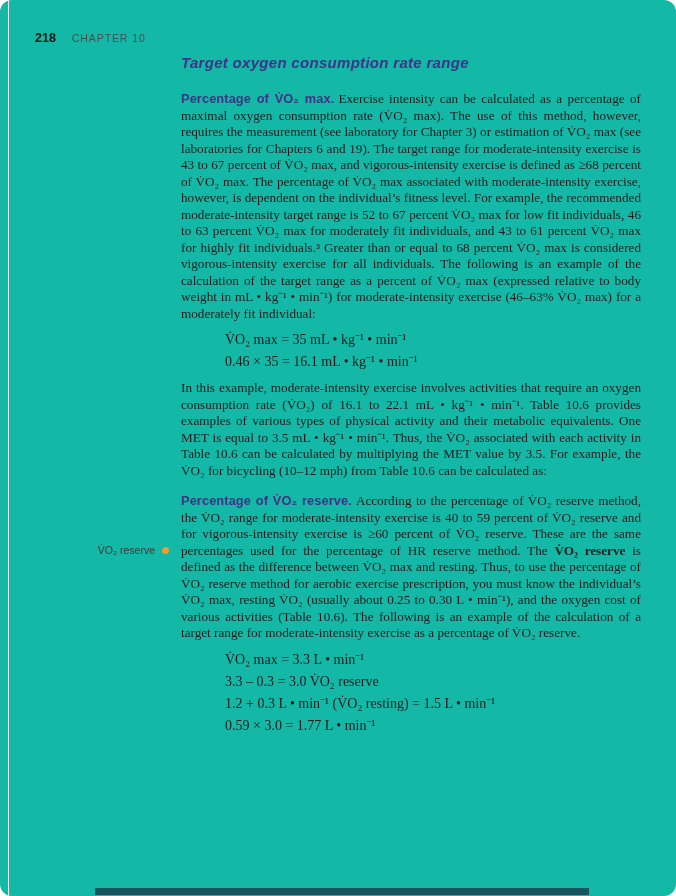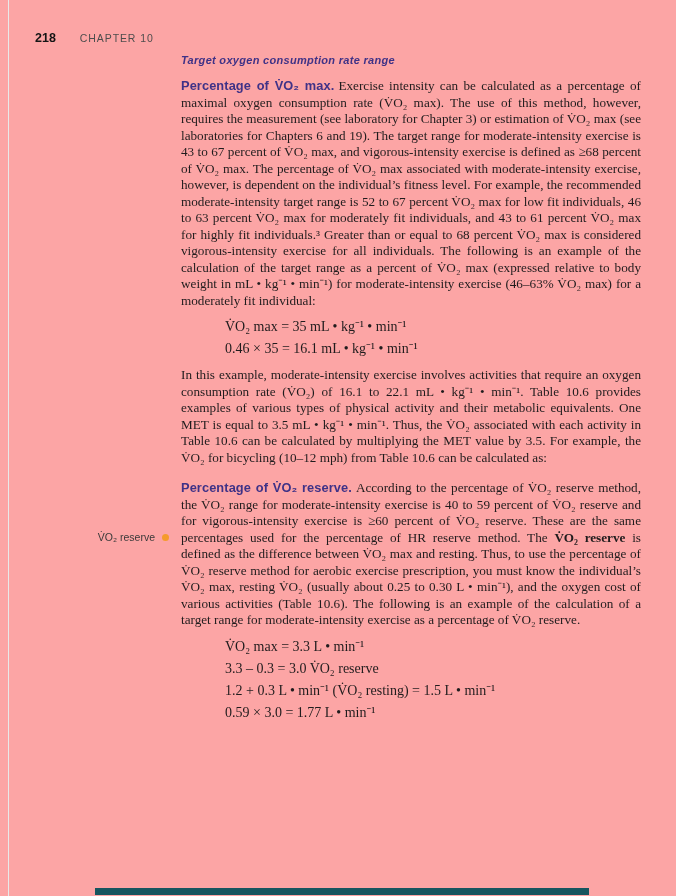--- a/index.html
+++ b/index.html
@@ -6,45 +6,46 @@
     --purple: #3f3287;
     --orange: #f59b2c;
     --teal: #17555f;
   }
   * { box-sizing: border-box; }
   html, body { margin: 0; padding: 0; background: #ffffff; }
   .page {
     position: relative;
     width: 676px;
     height: 896px;
-    background: #fca5a5;
+    background: #14b8a6;
     font-family: "Liberation Serif", serif;
     color: #201c1d;
     overflow: hidden;
+    border-radius: 12px;
   }
   .left-edge {
     position: absolute; left: 8px; top: 0; width: 1px; height: 100%;
     background: #e9e9e9;
   }
   .running-head {
     position: absolute; top: 31px; left: 35px;
     font-family: "Liberation Sans", sans-serif;
     display: flex; align-items: baseline;
   }
   .page-num { font-weight: bold; font-size: 12.5px; color: #141414; }
-  .chapter-label { margin-left: 24px; font-size: 10.5px; color: #4d4d4d; letter-spacing: 0.9px; }
+  .chapter-label { margin-left: 16px; font-size: 10.5px; color: #4d4d4d; letter-spacing: 0.9px; }
 
   .column { position: absolute; left: 181px; top: 54px; width: 460px; }
 
   .section-heading {
     font-family: "Liberation Sans", sans-serif;
     font-style: italic; font-weight: bold;
-    font-size: 11px; color: var(--purple);
+    font-size: 15px; color: var(--purple);
     letter-spacing: 0.3px;
-    margin: 0 0 12px 0;
+    margin: 0 0 20px 0;
   }
   p.body {
     font-size: 13.2px; line-height: 16.5px;
     text-align: justify;
     margin: 0;
   }
   .lead {
     font-family: "Liberation Sans", sans-serif;
     font-weight: bold; color: var(--purple);
     font-size: 12.8px; letter-spacing: 0.1px;

